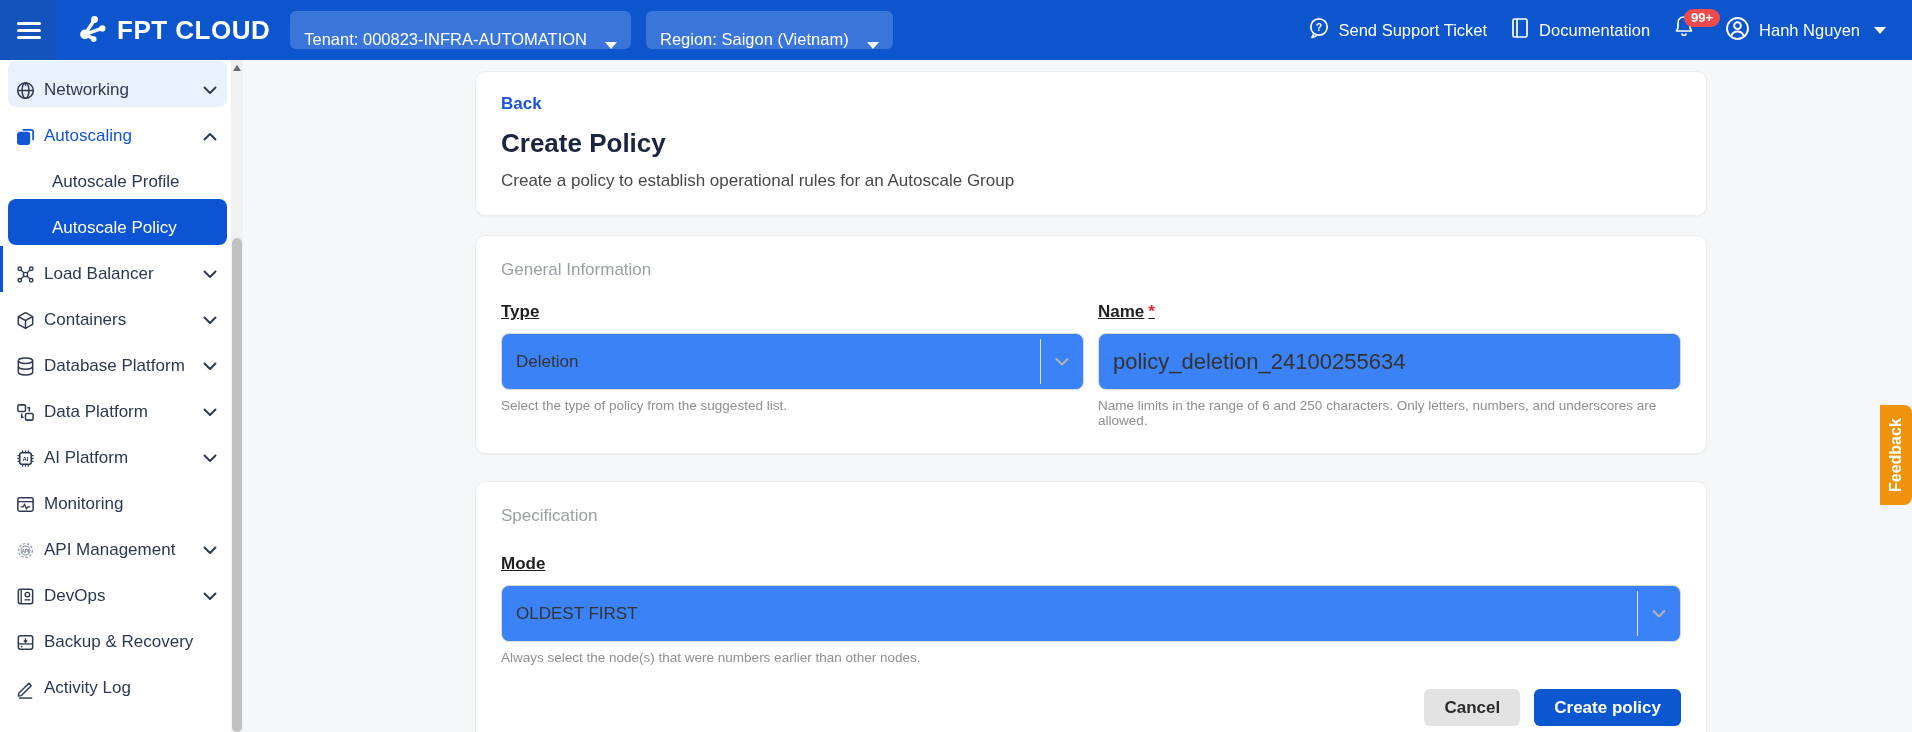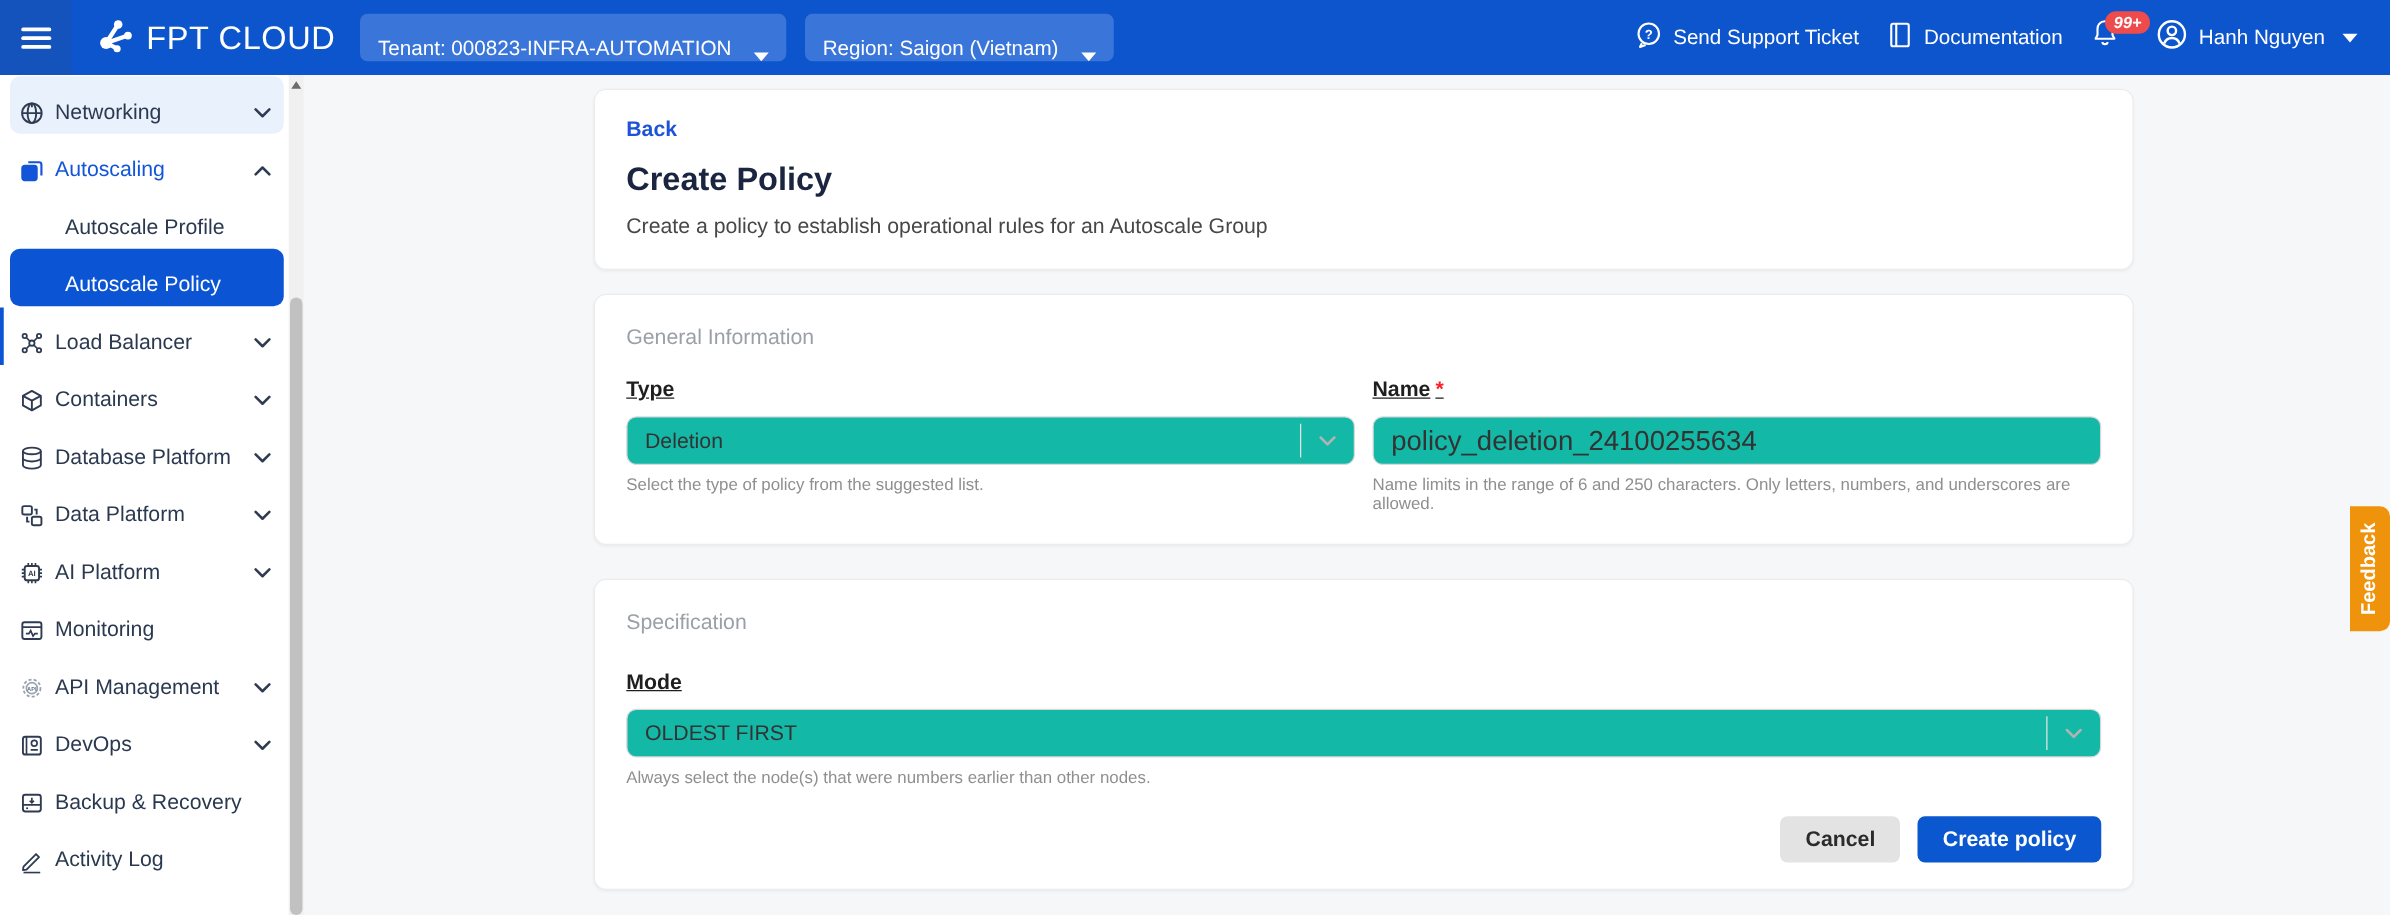--- a/index.html
+++ b/index.html
@@ -4,27 +4,27 @@
 <style>
   * { margin:0; padding:0; box-sizing:border-box; }
   html,body { width:1912px; height:732px; overflow:hidden; font-family:"Liberation Sans", sans-serif; background:#f6f7f8; }
 
   
   .navbar { position:absolute; top:0; left:0; width:1912px; height:60px; background:#0d55cd; display:flex; align-items:center; color:#fff; z-index:50; }
   .hamburger-box { width:57px; height:60px; background:#1453bc; display:flex; align-items:center; justify-content:center; cursor:pointer; flex:0 0 auto; }
   .hamburger { width:24px; }
   .hamburger span { display:block; height:3px; background:#fff; border-radius:2px; margin:4px 0; }
   .logo { display:flex; align-items:center; margin-left:18px; gap:8px; }
-  .logo-text { font-size:26px; font-weight:400; letter-spacing:.5px; white-space:nowrap; }
+  .logo-text { font-size:26px; font-weight:700; letter-spacing:.5px; white-space:nowrap; }
   .nav-pill { margin-left:20px; height:38px; background:#3a76da; border-radius:6px; display:flex; align-items:flex-end; padding:0 14px; font-size:16.5px; cursor:pointer; white-space:nowrap; }
   .nav-pill + .nav-pill { margin-left:15px; }
   .pill-caret { margin-left:18px; width:0; height:0; border-left:6px solid transparent; border-right:6px solid transparent; border-top:7px solid #fff; }
   .nav-right { margin-left:auto; display:flex; align-items:center; gap:22px; padding-right:26px; font-size:16.5px; }
   .nav-link { display:flex; align-items:center; gap:8px; cursor:pointer; white-space:nowrap; }
-  .bell-wrap { position:relative; width:30px; height:34px; cursor:pointer;font-style:italic; }
+  .bell-wrap { position:relative; width:30px; height:34px; cursor:pointer; }
   .badge { position:absolute; top:-4px; left:12px; background:#ee4c4c; color:#fff; font-size:13px; font-weight:700; border-radius:10px; padding:2px 7px; line-height:14px; }
   .user-wrap { display:flex; align-items:center; gap:8px; cursor:pointer; }
   .user-caret { width:0; height:0; border-left:6px solid transparent; border-right:6px solid transparent; border-top:7px solid #fff; margin-left:6px; }
 
   
   .sidebar { position:absolute; top:60px; left:0; width:243px; height:672px; background:#fff; z-index:40; }
   .side-items { position:absolute; top:1px; left:0; right:16px; }
   .side-row { height:46px; display:flex; align-items:center; margin-left:8px; border-radius:8px; padding:12px 10px 0 6px; font-size:17px; color:#2b3950; cursor:pointer; }
   .side-row .lbl { margin-left:8px; }
   .side-row.sub { padding-left:44px; }
@@ -47,21 +47,21 @@
   .card-header { margin-top:11px; padding:22px 25px 24px 25px; }
   .back-link { color:#1d53d8; font-size:17px; font-weight:600; cursor:pointer; display:inline-block; }
   .page-title { margin-top:14px; font-size:26px; font-weight:700; color:#1b2540; }
   .page-sub { margin-top:12px; font-size:17px; color:#474747; }
 
   .card-general { margin-top:19px; padding:24px 25px 25px 25px; }
   .section-label { font-size:17px; color:#9aa0a6; }
   .form-grid { display:grid; grid-template-columns:1fr 1fr; column-gap:14px; margin-top:22px; }
   .field-label { font-size:17px; font-weight:700; color:#1f1f1f; margin-bottom:11px;text-decoration:underline; }
   .req { color:#f5222d; margin-left:4px; font-weight:700; }
-  .select-box, .text-input { position:relative; height:39px; background:#14b8a6; border:1px solid #d9d9d9; border-radius:8px; display:flex; align-items:center; padding:0 14px; font-size:17px; color:#333; cursor:pointer; }
+  .select-box, .text-input { position:relative; height:57px; background:#3b82f6; border:1px solid #d9d9d9; border-radius:8px; display:flex; align-items:center; padding:0 14px; font-size:17px; color:#333; cursor:pointer; }
   .text-input input { border:none; outline:none; width:100%; font-size:22px; color:#333; font-family:"Liberation Sans", sans-serif; background:transparent; }
   .select-divider { position:absolute; right:42px; top:5px; bottom:5px; width:1px; background:#e3e3e3; }
   .select-chev { position:absolute; right:14px; top:50%; transform:translateY(-50%); display:flex; }
   .helper { margin-top:8px; font-size:13.5px; color:#8f8f8f; }
 
   .card-spec { margin-top:27px; padding:24px 25px 21px 25px; }
   .mode-block { margin-top:28px; }
   .btn-row { margin-top:24px; display:flex; justify-content:flex-end; gap:14px; }
   .btn { height:37px; border:none; border-radius:6px; font-size:17px; padding:0 20px; cursor:pointer; font-family:"Liberation Sans", sans-serif; }
   .btn-cancel { background:#e3e3e3; color:#2b2b2b; font-weight:600; }

